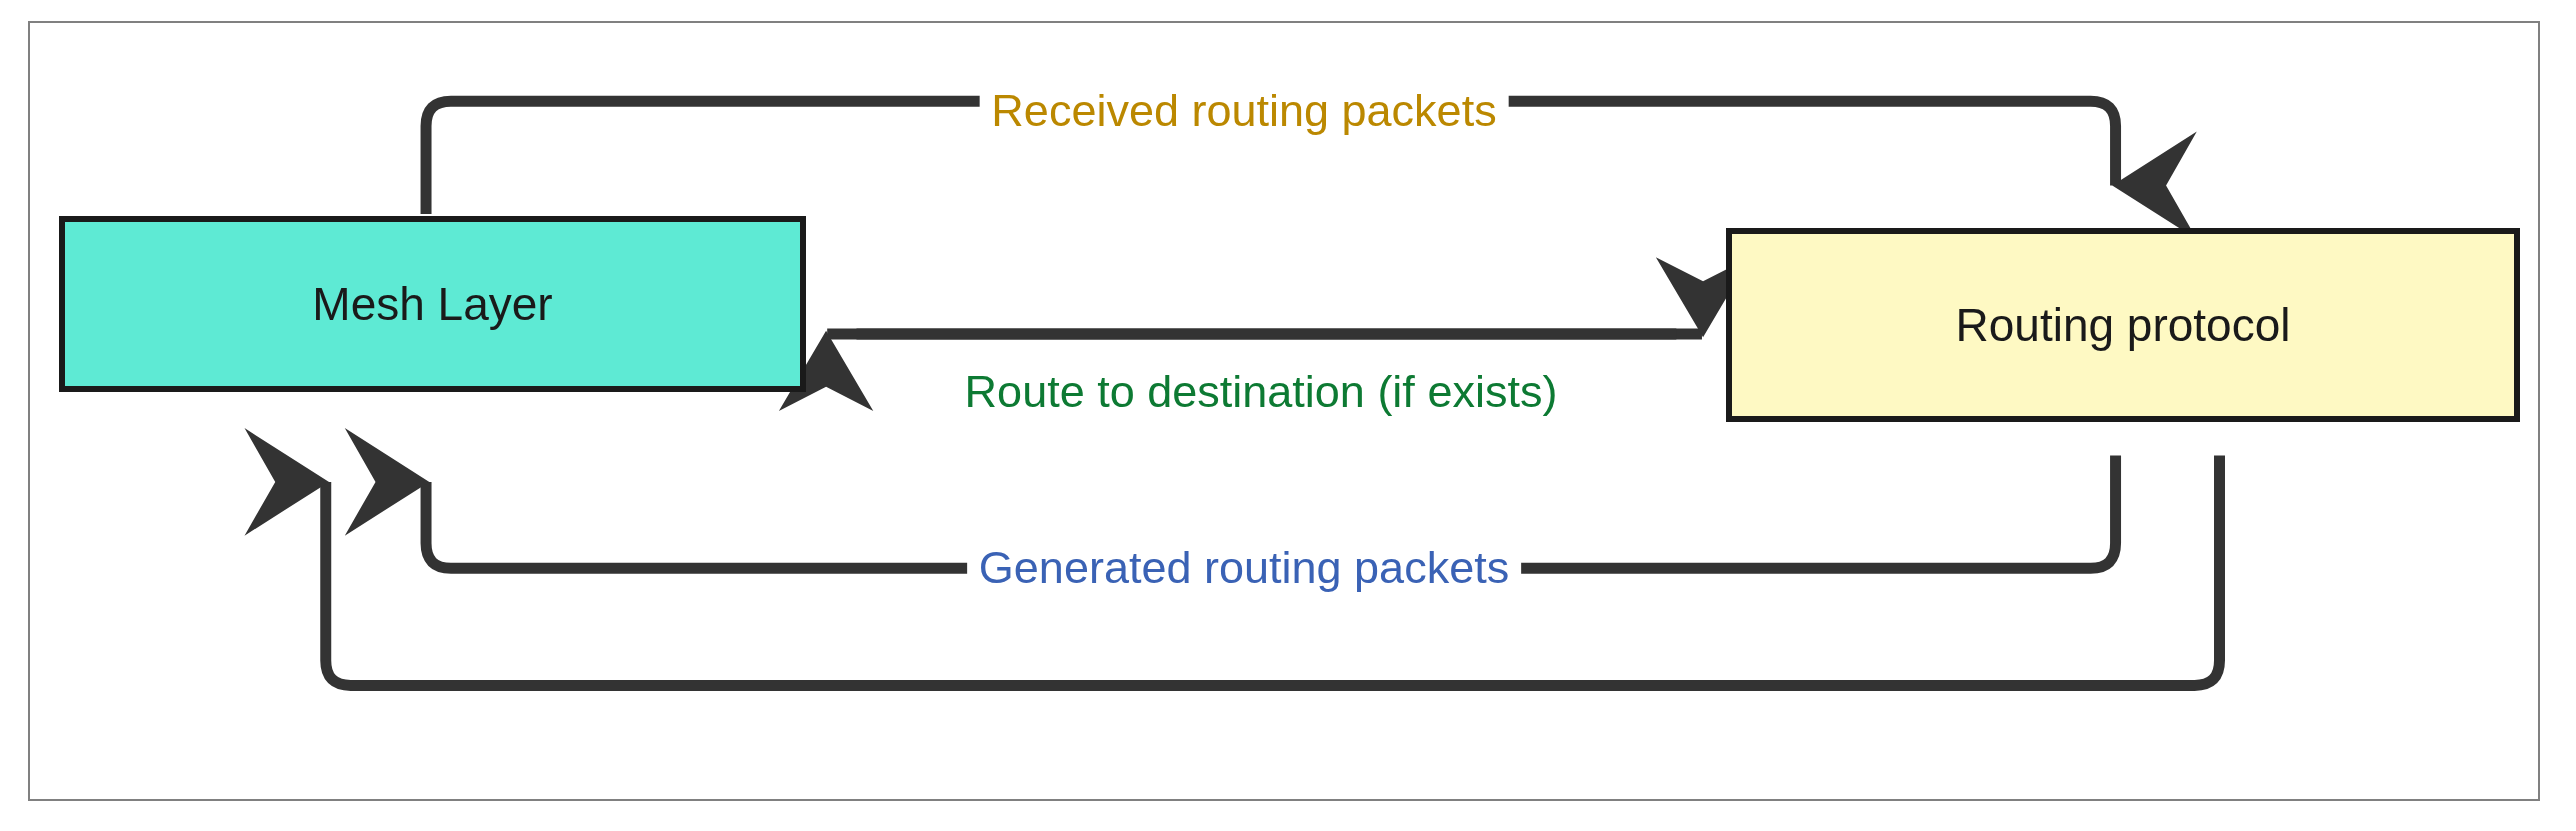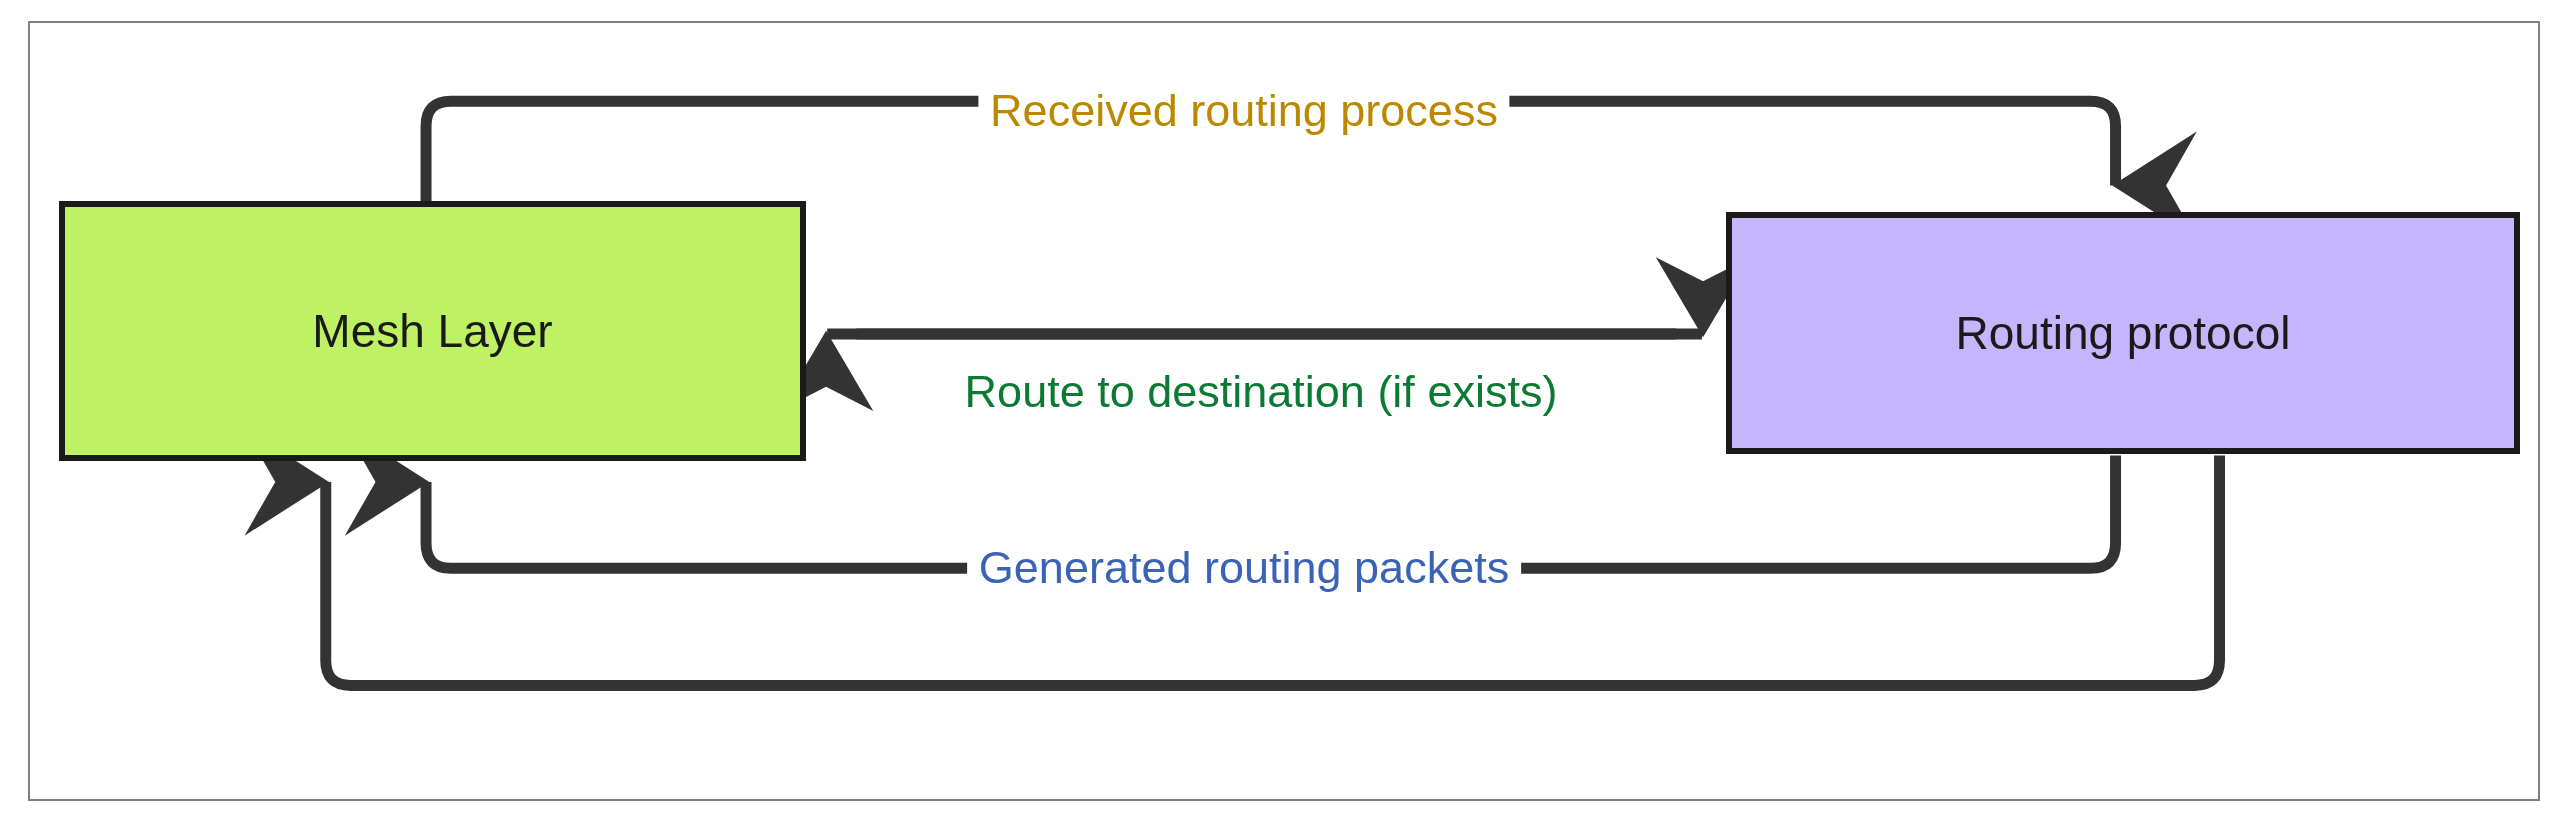--- a/index.html
+++ b/index.html
@@ -39,31 +39,31 @@
   .node-box {
     position: absolute;
     box-sizing: border-box;
     border: 6.6px solid #1a1a1a;
     display: flex;
     align-items: center;
     justify-content: center;
   }
   #mesh-layer-box {
     left: 59px;
-    top: 201px;
+    top: 216px;
     width: 747px;
-    height: 260px;
-    background: #bef264;
+    height: 176px;
+    background: #5eead4;
   }
   #routing-protocol-box {
     left: 1726px;
-    top: 212px;
+    top: 228px;
     width: 794px;
-    height: 242px;
-    background: #c4b5fd;
+    height: 194px;
+    background: #fef9c3;
   }
   .node-label {
     font-size: 46px;
     color: #1a1a1a;
     font-family: "Liberation Sans", sans-serif;
     white-space: nowrap;
     letter-spacing: 0px;
   }
   .edge-label {
     position: absolute;
@@ -136,21 +136,21 @@
   </svg>
 
   <div class="node-box" id="mesh-layer-box">
     <span class="node-label">Mesh Layer</span>
   </div>
 
   <div class="node-box" id="routing-protocol-box">
     <span class="node-label">Routing protocol</span>
   </div>
 
-  <div class="edge-label" id="label-received">Received routing process</div>
+  <div class="edge-label" id="label-received">Received routing packets</div>
 
 
   <div class="edge-label" id="label-route-dest">Route to destination (if exists)</div>
 
   <div class="edge-label" id="label-generated">Generated routing packets</div>
 
 
 </div>
 
 

